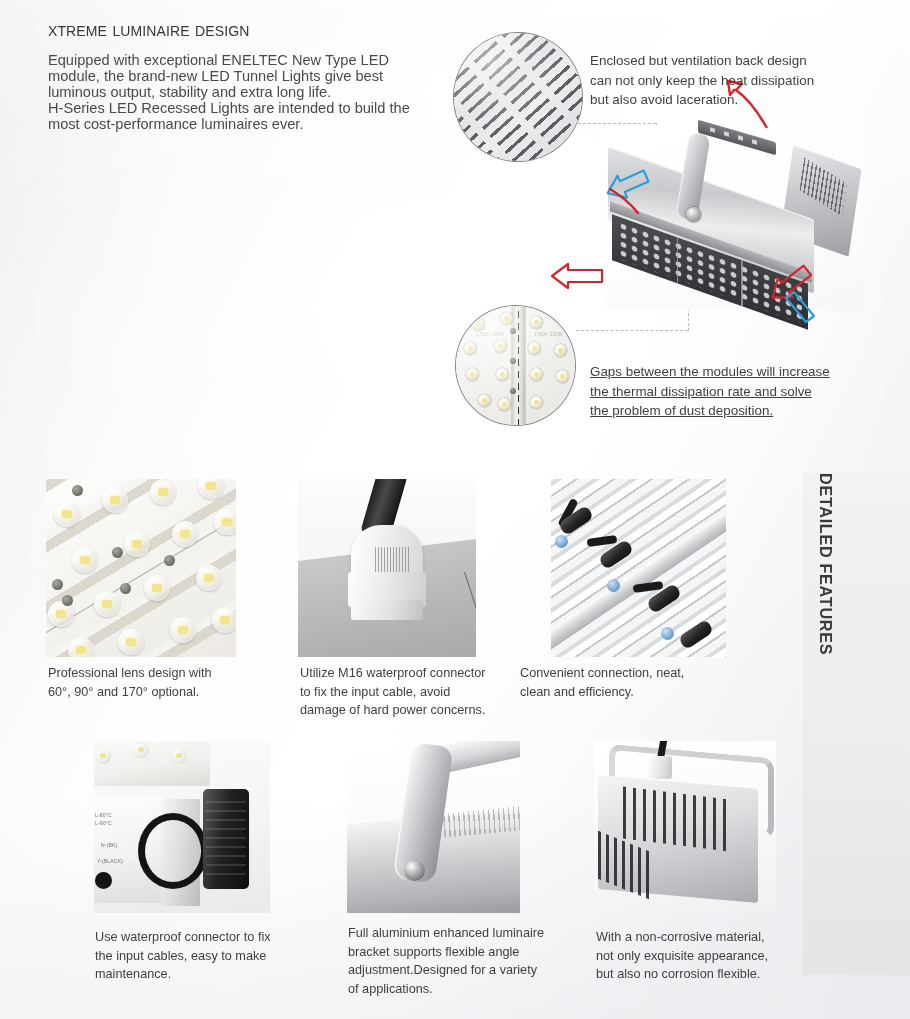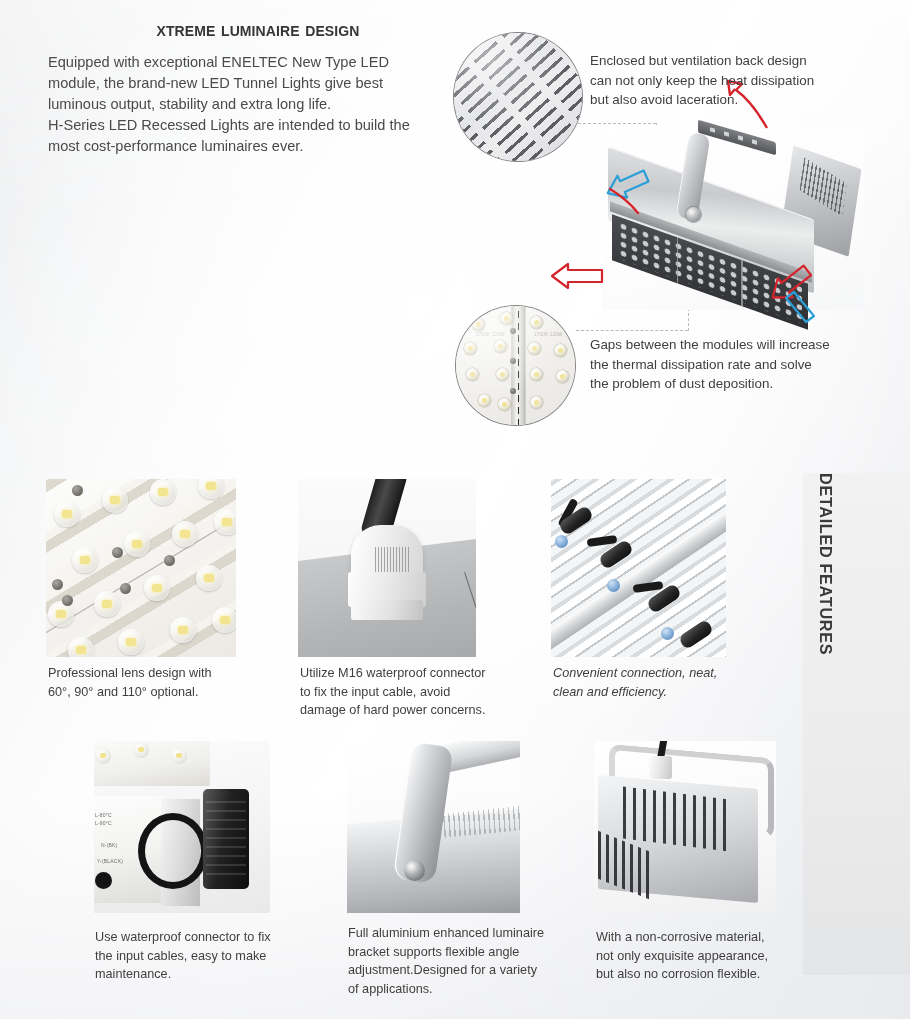--- a/index.html
+++ b/index.html
@@ -36,32 +36,31 @@
 
   
   .copy-block {
     position: absolute;
     left: 48px;
     top: 18px;
     width: 420px;
   }
   .headline {
     font-size: 19.5px;
-    font-weight: bold;
+    font-weight: normal;
     letter-spacing: 0.1px;
     color: #363636;
     margin: 0 0 11px 0;
     font-variant: small-caps;
     text-transform: lowercase;
     white-space: nowrap;
-    text-align: center;
   }
   .body-para {
     font-size: 14.6px;
-    line-height: 21px;
+    line-height: 16px;
     color: #4a4a4a;
     margin: 0 0 20px 0;
     white-space: pre-line;
   }
   .body-para:last-child { margin-bottom: 0; }
 
   
   .circle-inset {
     position: absolute;
     border-radius: 50%;
@@ -268,21 +267,21 @@
 
   
   .callout {
     position: absolute;
     font-size: 13.4px;
     line-height: 19.5px;
     color: #3f3f3f;
     white-space: pre-line;
   }
   #callout-top { left: 590px; top: 51px; width: 260px; }
-  #callout-bottom { left: 590px; top: 335px; width: 265px; }
+  #callout-bottom { left: 590px; top: 362px; width: 265px; text-decoration: underline; }
 
   
   .feature-card { position: absolute; }
   .thumb {
     position: absolute;
     overflow: hidden;
     background: #f0f1f2;
   }
   .caption {
     position: absolute;
@@ -753,21 +752,21 @@
     <div class="lens" style="left:124px;top:138px;"></div>
     <div class="lens" style="left:166px;top:128px;"></div>
     <div class="t1-screw" style="left:26px; top:6px;"></div>
     <div class="t1-screw" style="left:66px; top:68px;"></div>
     <div class="t1-screw" style="left:118px;top:76px;"></div>
     <div class="t1-screw" style="left:6px;  top:100px;"></div>
     <div class="t1-screw" style="left:16px; top:116px;"></div>
     <div class="t1-screw" style="left:74px; top:104px;"></div>
   </div>
   <div class="caption" style="left:48px; top:664px; width:200px;">Professional lens design with
-60°, 90° and 110° optional.</div>
+60°, 90° and 170° optional.</div>
 </div>
 
 <div class="feature-card">
   <div class="thumb" style="left:298px; top:479px; width:178px; height:178px;">
     <div class="t2-bg"></div>
     <div class="t2-surface"></div>
     <div class="t2-seam"></div>
     <div class="t2-cable"></div>
     <div class="t2-gland-body"></div>
     <div class="t2-gland-knurl"></div>
@@ -788,21 +787,21 @@
     <div class="t3-conn" style="left:8px;  top:34px;"></div>
     <div class="t3-conn" style="left:48px; top:68px;"></div>
     <div class="t3-wire" style="left:36px; top:58px; transform:rotate(-8deg); background:#1a1a1a;"></div>
     <div class="t3-conn" style="left:96px; top:112px;"></div>
     <div class="t3-wire" style="left:82px; top:104px; transform:rotate(-8deg);"></div>
     <div class="t3-conn" style="left:128px; top:148px;"></div>
     <div class="t3-blue" style="left:4px;   top:56px;"></div>
     <div class="t3-blue" style="left:56px;  top:100px;"></div>
     <div class="t3-blue" style="left:110px; top:148px;"></div>
   </div>
-  <div class="caption" style="left:553px; top:664px; width:200px;font-style:italic;">Convenient connection, neat,
+  <div class="caption" style="left:520px; top:664px; width:200px;">Convenient connection, neat,
 clean and efficiency.</div>
 </div>
 
 <div class="feature-card">
   <div class="thumb" style="left:94px; top:741px; width:176px; height:172px;">
     <div class="t4-bg"></div>
     <div class="t4-module">
       <div class="t4-lens" style="left:8px;  top:14px;"></div>
       <div class="t4-lens" style="left:46px; top:8px;"></div>
       <div class="t4-lens" style="left:84px; top:14px;"></div>

